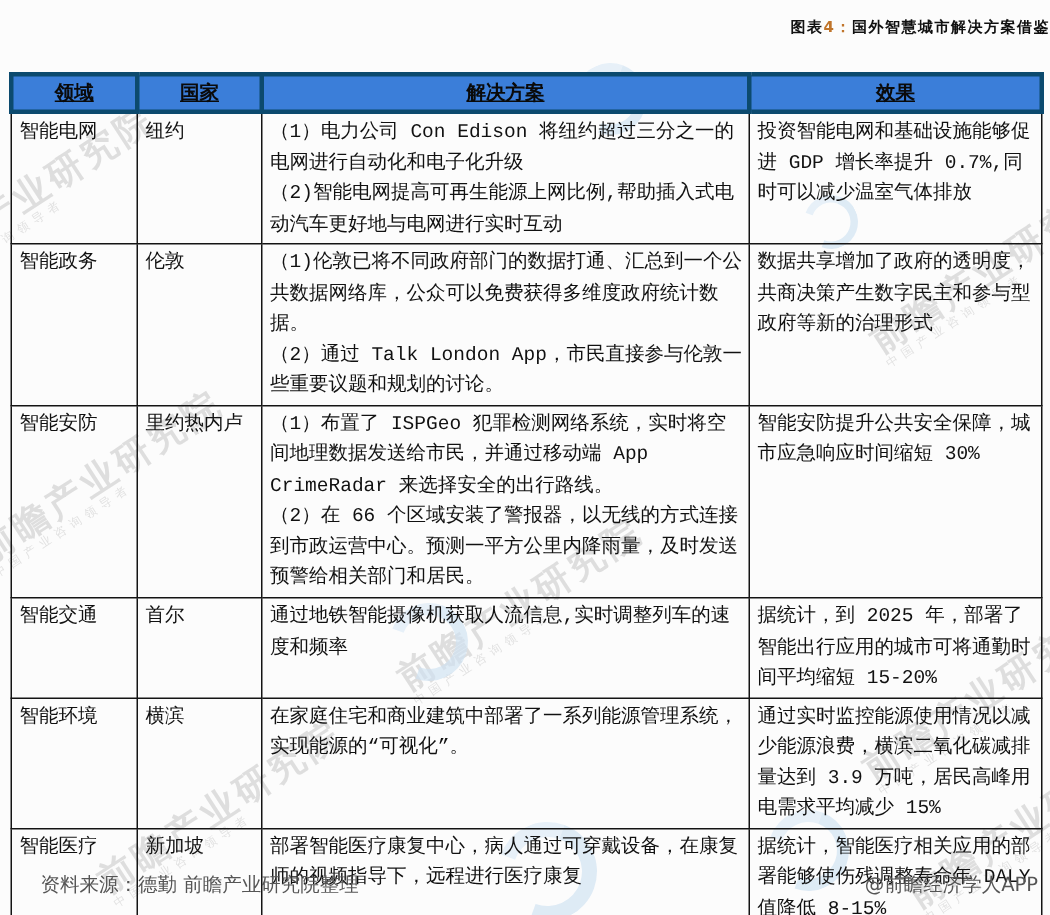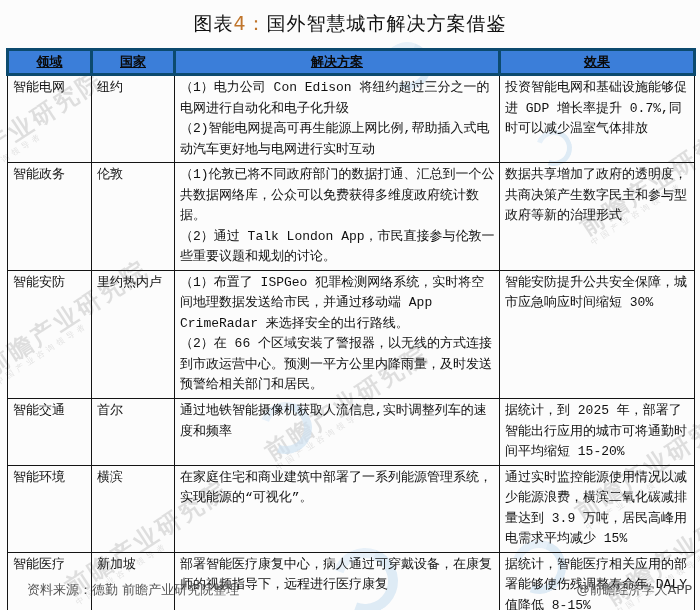--- a/index.html
+++ b/index.html
@@ -23,21 +23,21 @@
   .wm .small{font-size:8px;letter-spacing:4px;display:block;color:#cccccc;}
   .logo-swoosh{
     position:absolute;border-radius:50%;
     border-style:solid;border-color:#cfe2f2;
     border-left-color:transparent;border-top-color:#dcebf7;
     opacity:.65;transform:rotate(-25deg);
   }
   
   .title{
     position:absolute;top:11px;left:0;width:100%;
-    text-align:center;font-size:19px;font-weight:normal;
+    text-align:right;font-size:10px;font-weight:bold;
     letter-spacing:1px;z-index:3;
   }
   .title .num{color:#c0752b;}
   
   table.main{
     position:absolute;left:6px;top:48px;width:687px;
     border-collapse:collapse;table-layout:fixed;
     z-index:1;background:transparent;
   }
   table.main th{

